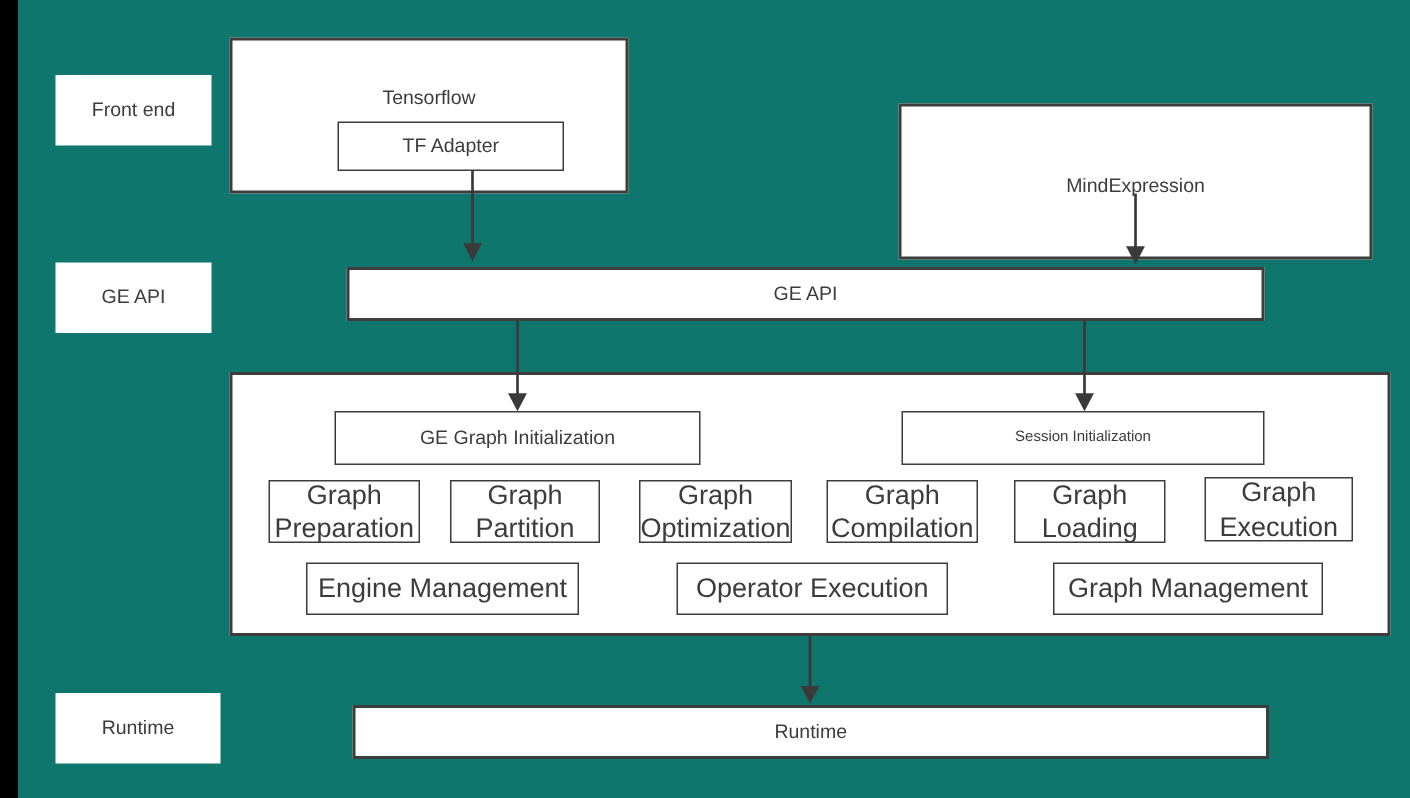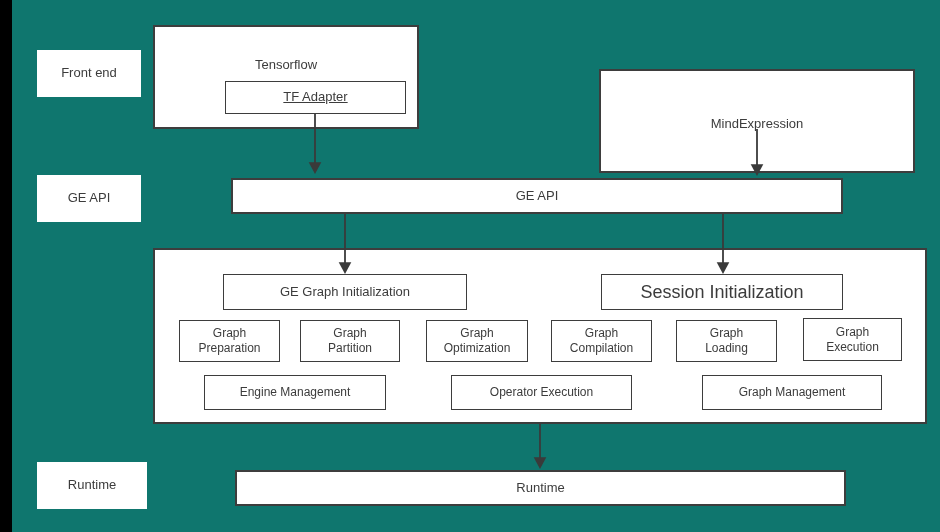--- a/index.html
+++ b/index.html
@@ -58,21 +58,21 @@
     left: 0;
     width: 100%;
     text-align: center;
     font-size: 13px;
     color: #3c3c3c;
   }
   .bar-label {
     font-size: 13px;
   }
   .small-box {
-    font-size: 12px;
+    font-size: 18px;
   }
   svg.arrows {
     position: absolute;
     left: 0; top: 0;
     width: 940px;
     height: 532px;
     pointer-events: none;
   }
 </style>
 </head>
@@ -89,39 +89,39 @@
   </div>
 
 
   <div class="box layer-label" style="left:25px; top:462px; width:110px; height:47px;">
     <span>Runtime</span>
   </div>
 
   <div class="panel" style="left:141px; top:25px; width:266px; height:104px;">
     <div class="panel-title" style="top:30px;">Tensorflow</div>
   </div>
-  <div class="box framed-thin" style="left:213px; top:81px; width:181px; height:33px; font-size:13px;text-decoration:underline;">
+  <div class="box framed-thin" style="left:213px; top:81px; width:151px; height:33px; font-size:13px;">
     <span>TF Adapter</span>
   </div>
 
   <div class="panel" style="left:587px; top:25px; width:316px; height:104px;margin-top:44px;">
     <div class="panel-title" style="top:45px;">MindExpression</div>
   </div>
 
   <div class="box framed bar-label" style="left:219px; top:178px; width:612px; height:36px;">
     <span>GE API</span>
   </div>
 
   <div class="panel" style="left:141px; top:248px; width:774px; height:176px;"></div>
 
   <div class="box framed-thin" style="left:211px; top:274px; width:244px; height:36px; font-size:13px;">
     <span>GE Graph Initialization</span>
   </div>
 
-  <div class="box framed-thin" style="left:589px; top:274px; width:242px; height:36px; font-size:18px;">
+  <div class="box framed-thin" style="left:589px; top:274px; width:242px; height:36px; font-size:10px;">
     <span>Session Initialization</span>
   </div>
 
   <div class="box framed-thin small-box" style="left:167px; top:320px; width:101px; height:42px;">
     <span>Graph
 Preparation</span>
   </div>
   <div class="box framed-thin small-box" style="left:288px; top:320px; width:100px; height:42px;">
     <span>Graph
 Partition</span>

